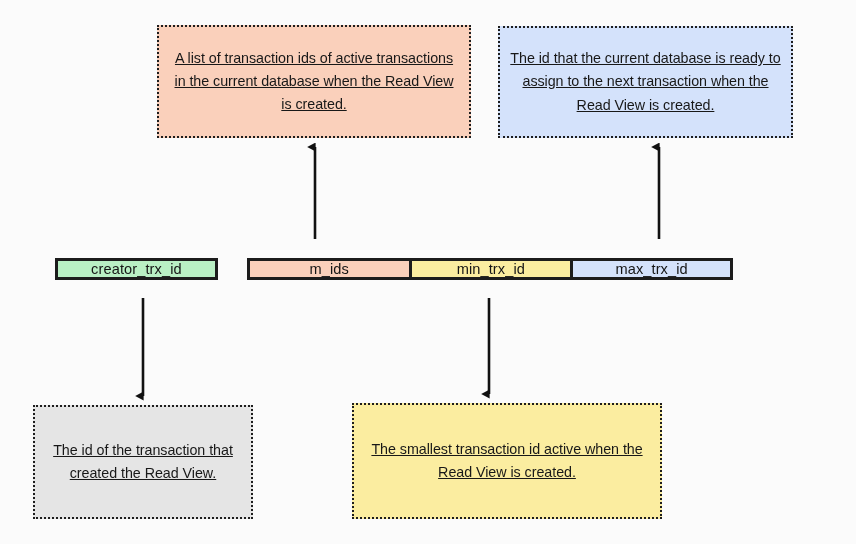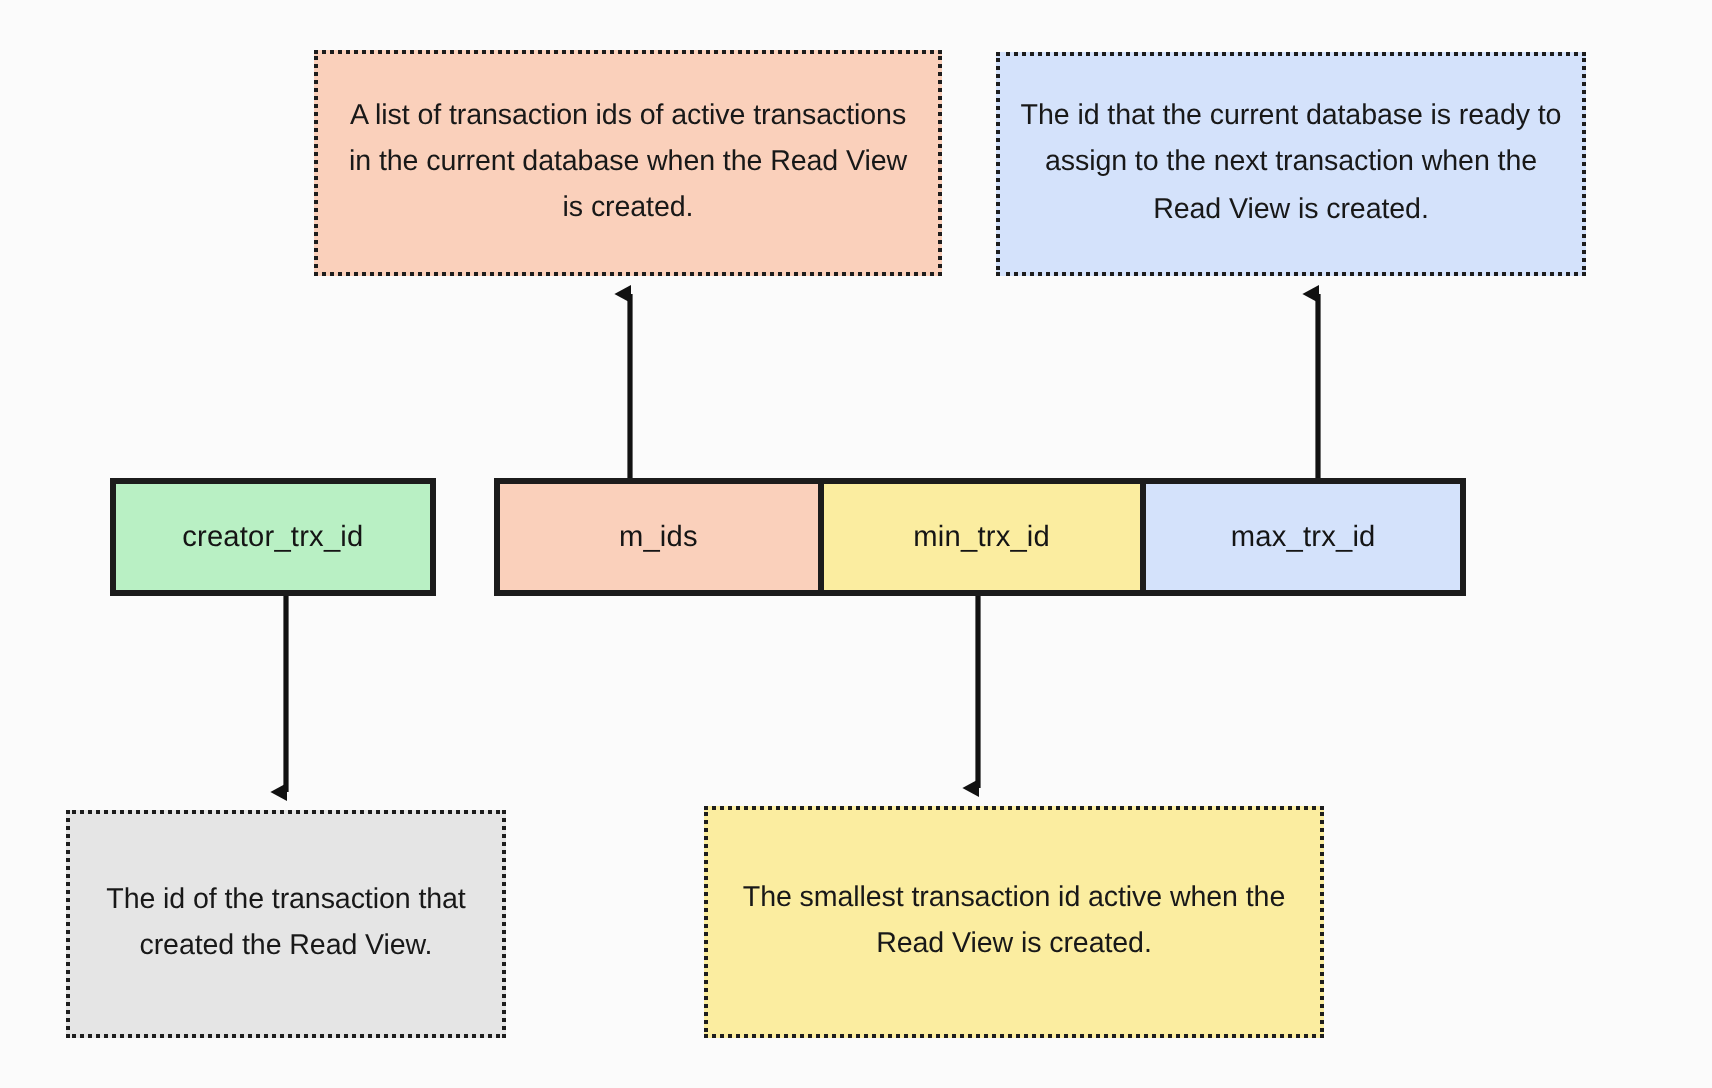--- a/index.html
+++ b/index.html
@@ -32,20 +32,21 @@
     align-items: center;
     justify-content: center;
     text-align: center;
     color: #181818;
     font-size: 14.3px;
     line-height: 1.62;
     letter-spacing: -0.05px;
     padding: 6px 9px;
     border-style: dotted;
     border-width: 2.4px;
+    text-decoration: underline;
   }
 
   .callout-text {
     display: block;
     width: 100%;
   }
 
   #callout-m-ids {
     left: 157px;
     top: 25px;
@@ -84,20 +85,21 @@
 
   
   #readview-bar {
     position: absolute;
     left: 55px;
     top: 239px;
     width: 690px;
     height: 59px;
     display: flex;
     box-sizing: border-box;
+    align-items: center;
   }
 
   .bar-segment {
     box-sizing: border-box;
     border: 3px solid #1c1c1c;
     display: flex;
     align-items: center;
     justify-content: center;
     font-size: 14.6px;
     color: #151515;

